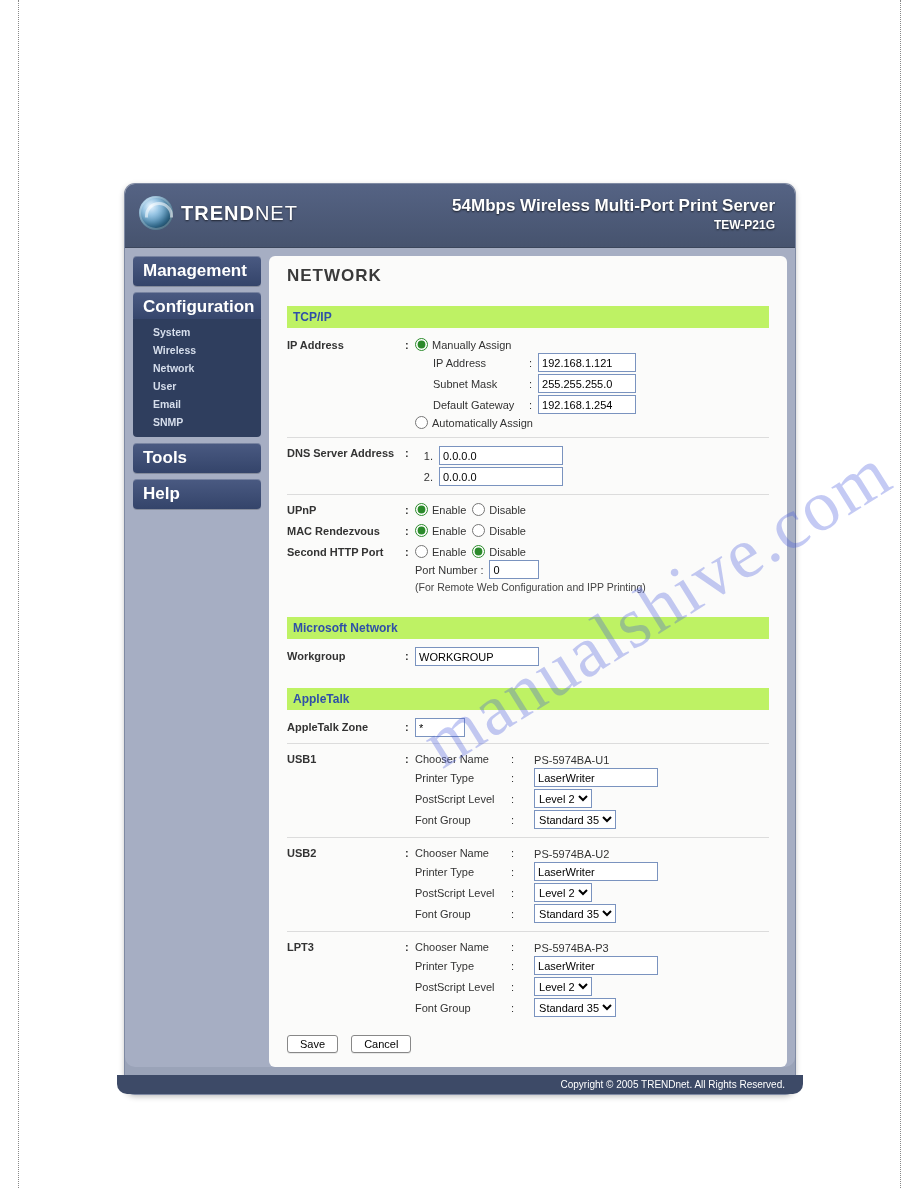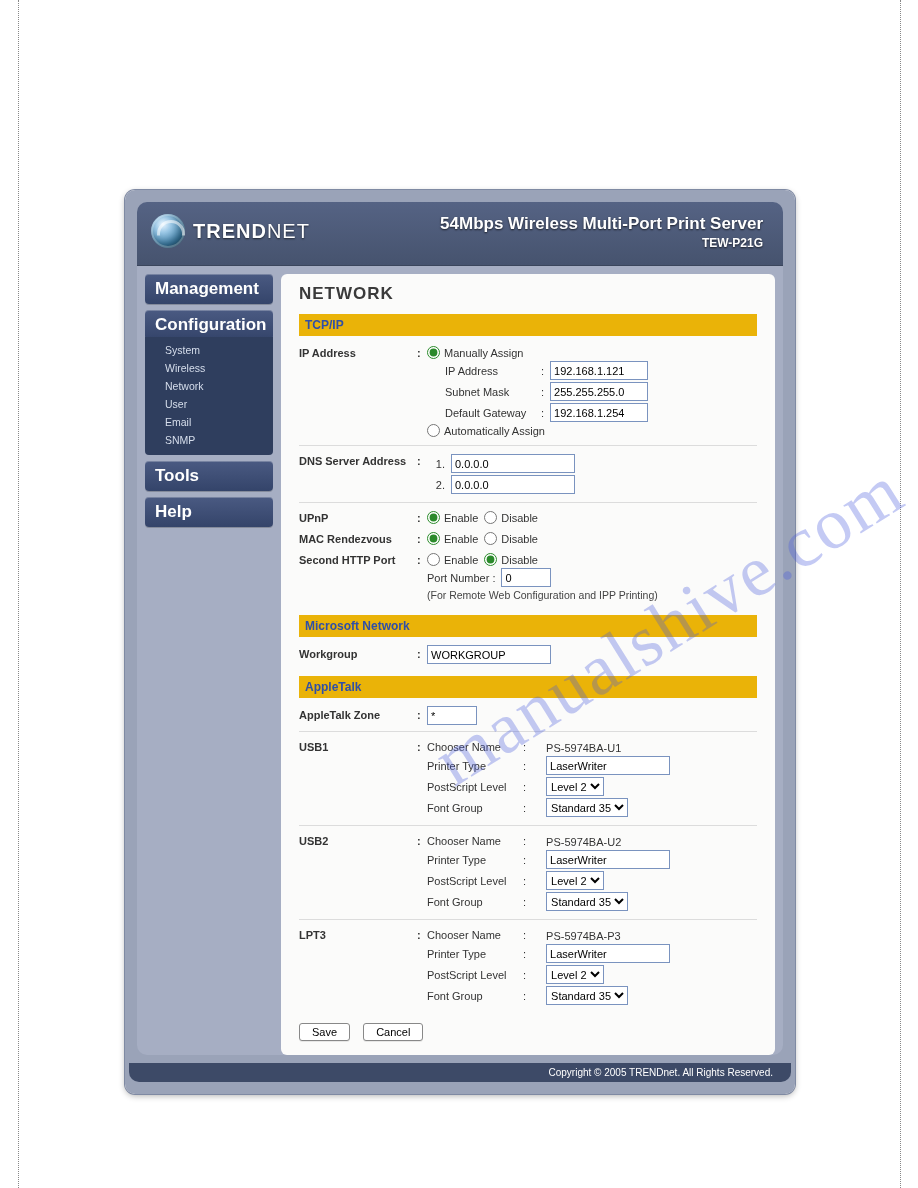--- a/index.html
+++ b/index.html
@@ -14,25 +14,25 @@
   }
   .page-border-left, .page-border-right {
     position: absolute; top: 0; height: 1188px; width: 1px;
     border-left: 1px dotted #888;
   }
   .page-border-left { left: 18px; }
   .page-border-right { left: 900px; }
 
   .device-frame {
     position: absolute;
-    left: 125px; top: 190px;
+    left: 125px; top: 184px;
     width: 670px;
     border-radius: 10px;
     background: linear-gradient(#9aa3b8, #9aa3b8);
-    padding: 12px;
+    padding: 0;
     box-shadow: 0 0 0 1px #7f8aa3, 0 2px 6px rgba(0,0,0,.3);
   }
   .header {
     height: 64px;
     background: linear-gradient(#556384, #46536e);
     border-radius: 10px 10px 0 0;
     position: relative;
     color: #fff;
     border-bottom: 1px solid #3b465c;
   }
@@ -80,38 +80,39 @@
   .nav-items {
     background: #2f3e5e;
     border-radius: 0 0 4px 4px;
     margin-top: -3px;
     padding: 4px 0 6px 0;
   }
   .nav-item {
     color: #d6deec; font-size: 10.5px;
     padding: 3px 8px 3px 20px;
     cursor: pointer;
+    font-weight: bold;
   }
 
   .content {
     flex: 1;
     background: #fbfbfa;
     border-radius: 6px;
     margin-left: 8px;
     padding: 10px 18px 14px 18px;
     position: relative;
   }
   .content h1 {
     font-size: 17px; font-weight: bold; color: #3a3a3a;
     letter-spacing: 1px; margin-bottom: 8px;
   }
   .section-title {
-    background: #eab308;
+    background: #bef264;
     color: #2f4fa8; font-weight: bold; font-size: 12px;
-    padding: 4px 6px; margin: 10px 0 6px 0;
+    padding: 4px 6px; margin: 20px 0 6px 0;
   }
   .row {
     display: flex; align-items: flex-start;
     border-top: 0; padding: 2px 0;
   }
   .row + .row.hr, .hr { border-top: 1px solid #dcdcdc; padding-top: 6px; margin-top:4px;justify-content:space-between; }
   .label {
     width: 118px; flex:0 0 118px;
     font-weight: bold; font-size: 11px; color: #333;
     padding-top: 3px;

